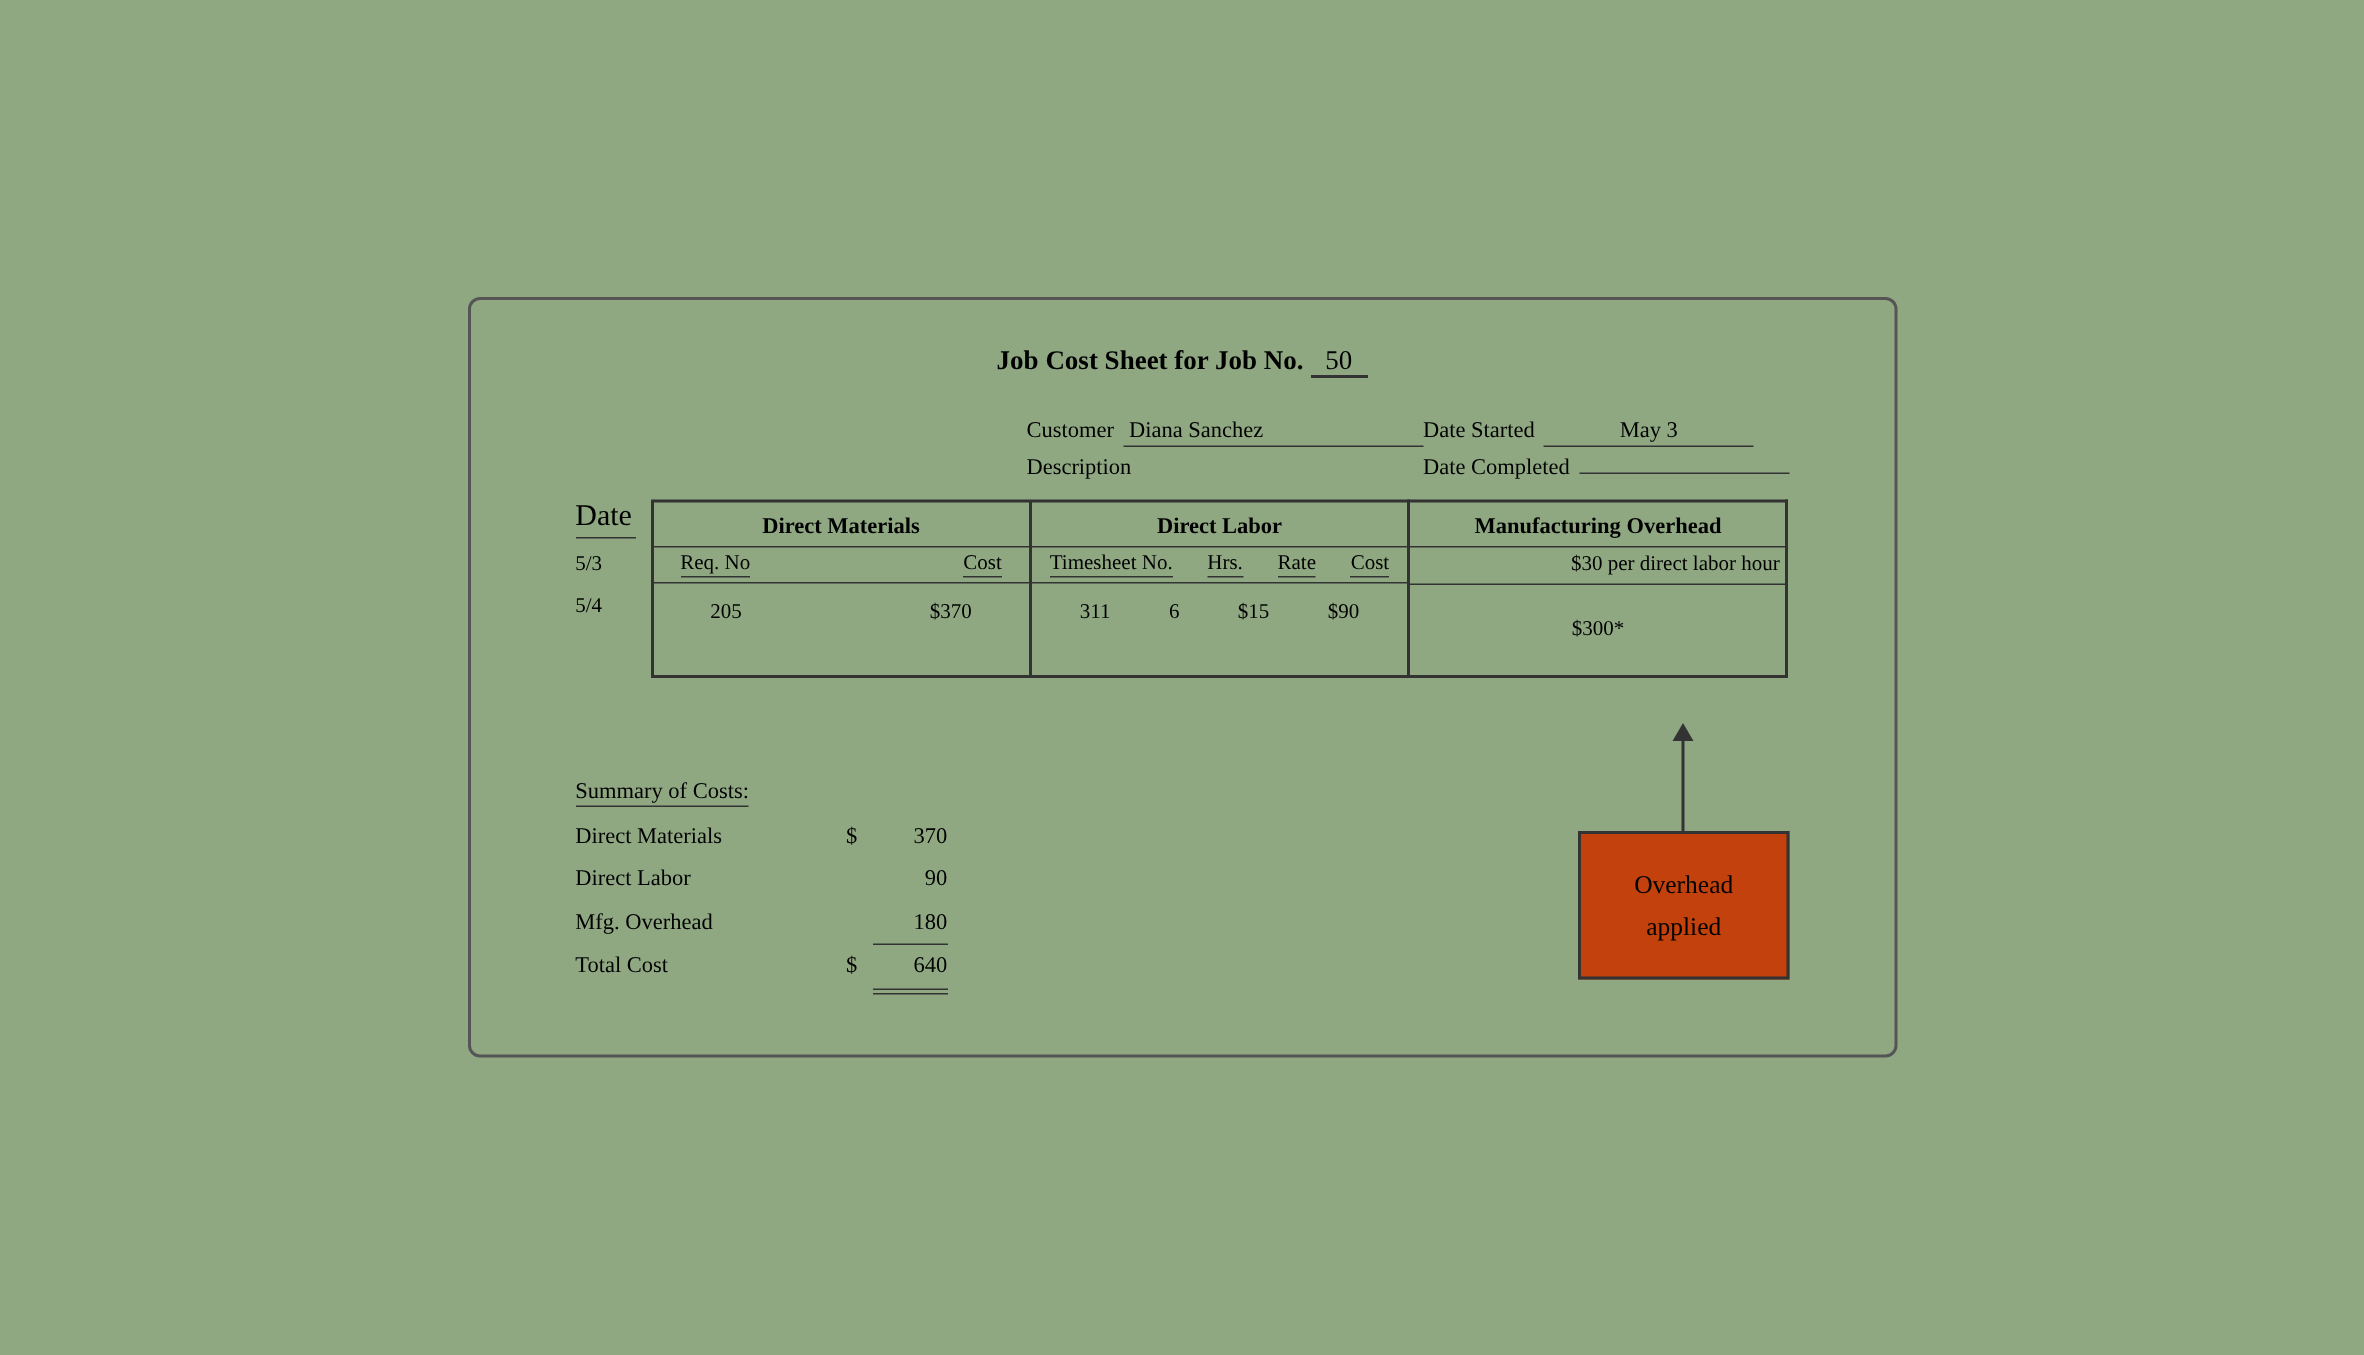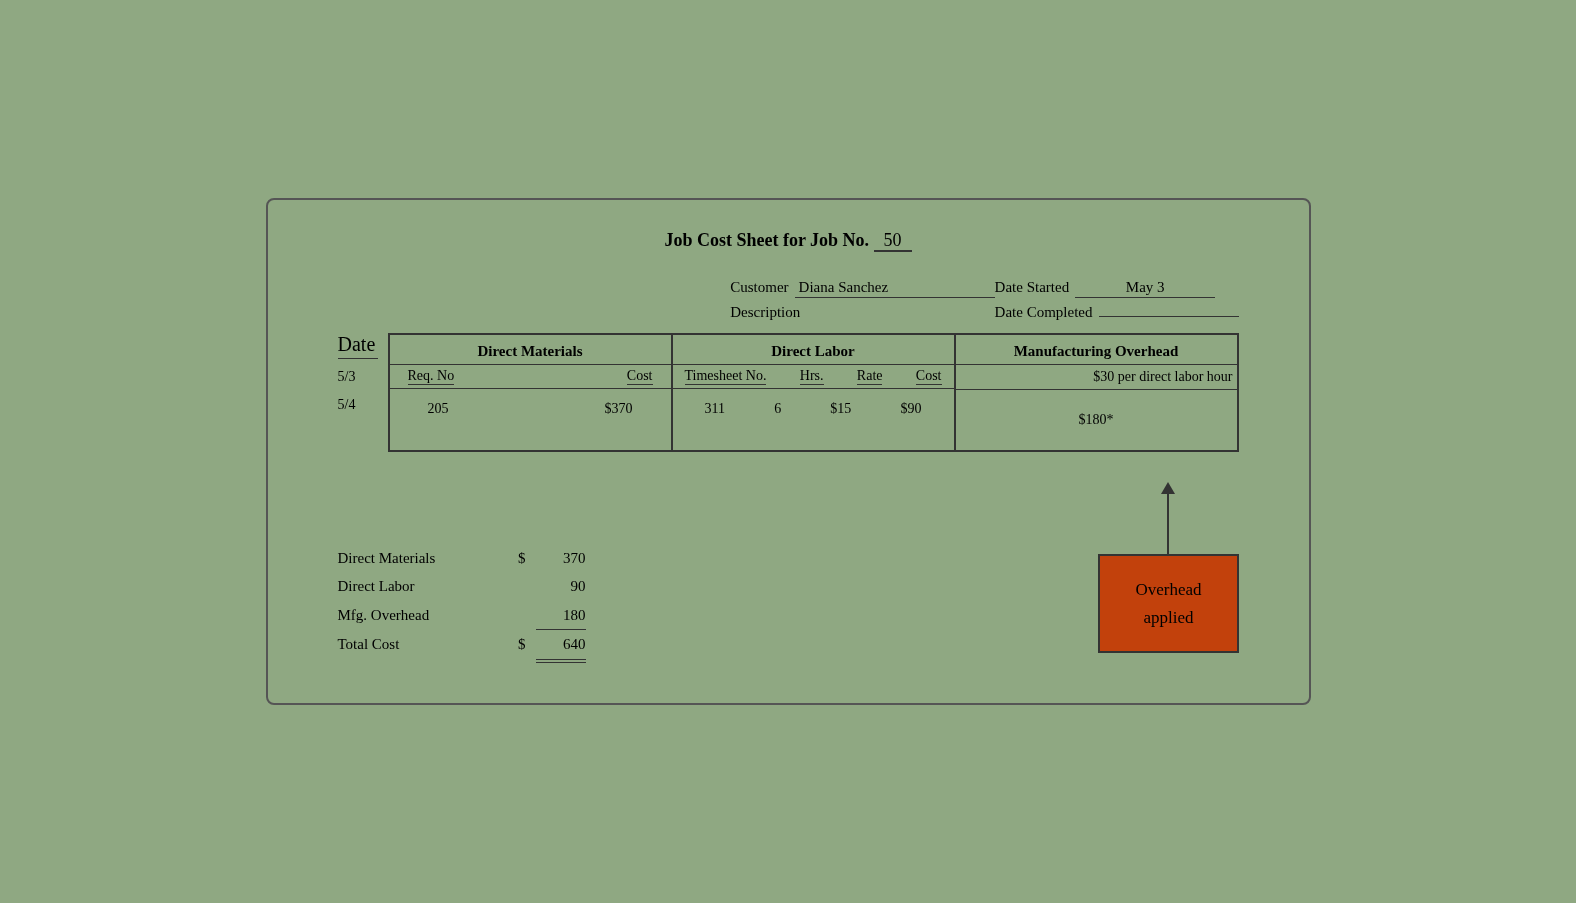--- a/index.html
+++ b/index.html
@@ -11,21 +11,21 @@
       align-items: center;
       min-height: 100vh;
       font-family: Georgia, 'Times New Roman', serif;
       font-size: 15px;
     }
 
     .card {
       background: #8fa882;
       border: 2px solid #555;
       border-radius: 8px;
-      width: 1045px;
+      width: 953px;
       padding: 30px 50px 40px 50px;
     }
 
     .title-row {
       text-align: center;
       font-weight: bold;
       font-size: 18px;
       margin-bottom: 28px;
     }
 
@@ -333,29 +333,32 @@
           <span>$15</span>
           <span>$90</span>
         </div>
       </div>
     </div>
 
     <div class="table-box">
       <div class="table-header">Manufacturing Overhead</div>
       <div class="mfg-subheader">$30 per direct labor hour</div>
       <div class="mfg-body">
-        <span>$180*</span>
+        <span>$300*</span>
       </div>
     </div>
 
   </div>
 
   <div class="bottom-section">
 
     <div class="summary">
+      <div>
+        <span class="summary-title">Summary of Costs:</span>
+      </div>
       <div id="summary-rows">
           <div class="summary-row">
             <span class="summary-label">Direct Materials</span>
             <span class="summary-dollar">$</span>
             <span class="summary-amount">370</span>
           </div>
           <div class="summary-row">
             <span class="summary-label">Direct Labor</span>
             <span class="summary-dollar"></span>
             <span class="summary-amount">90</span>

